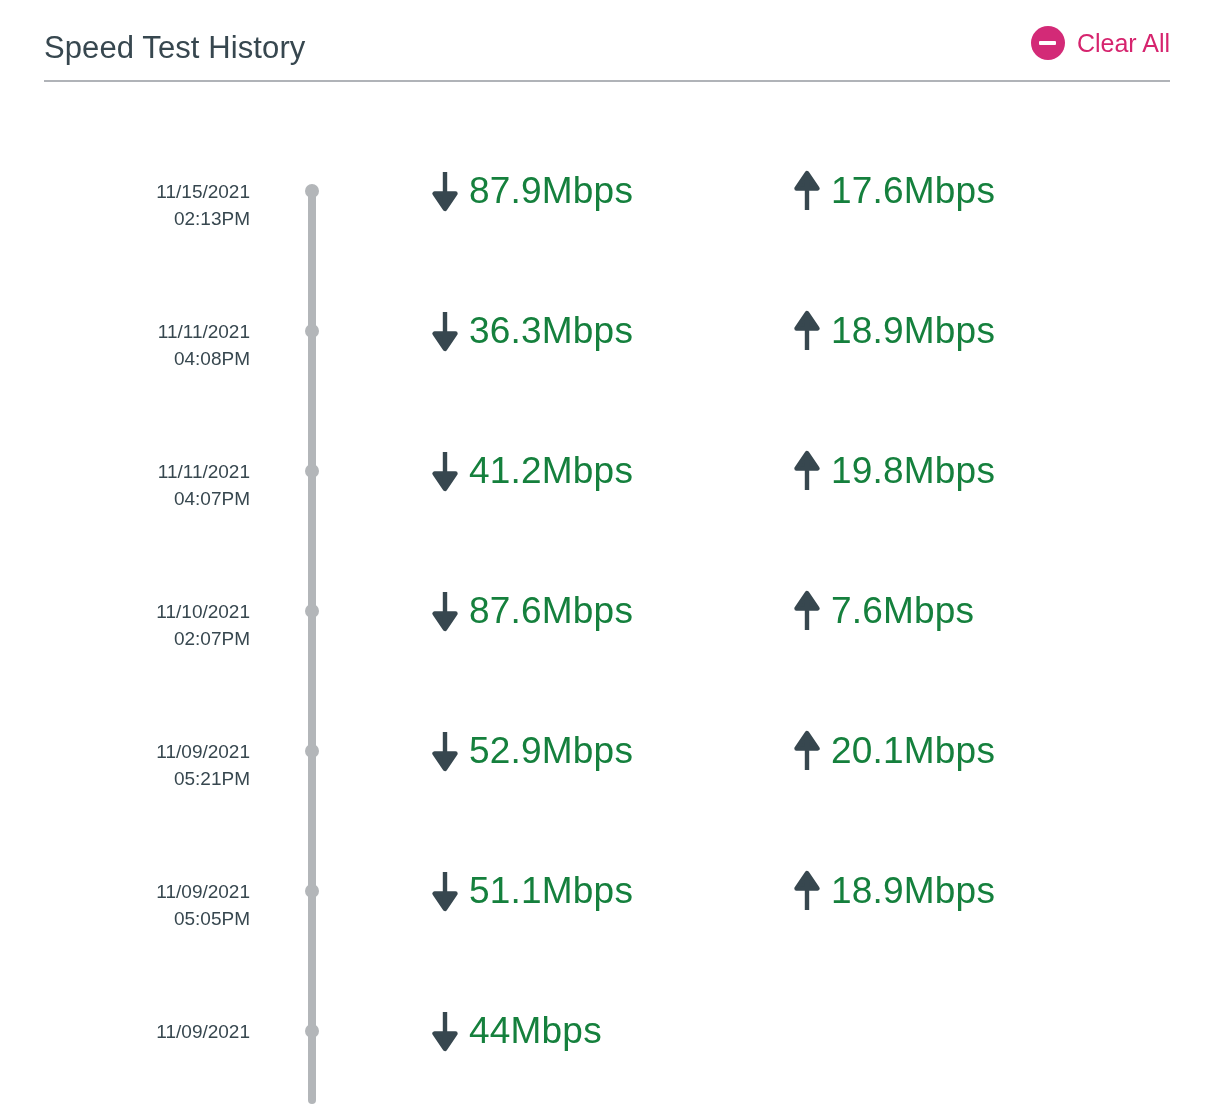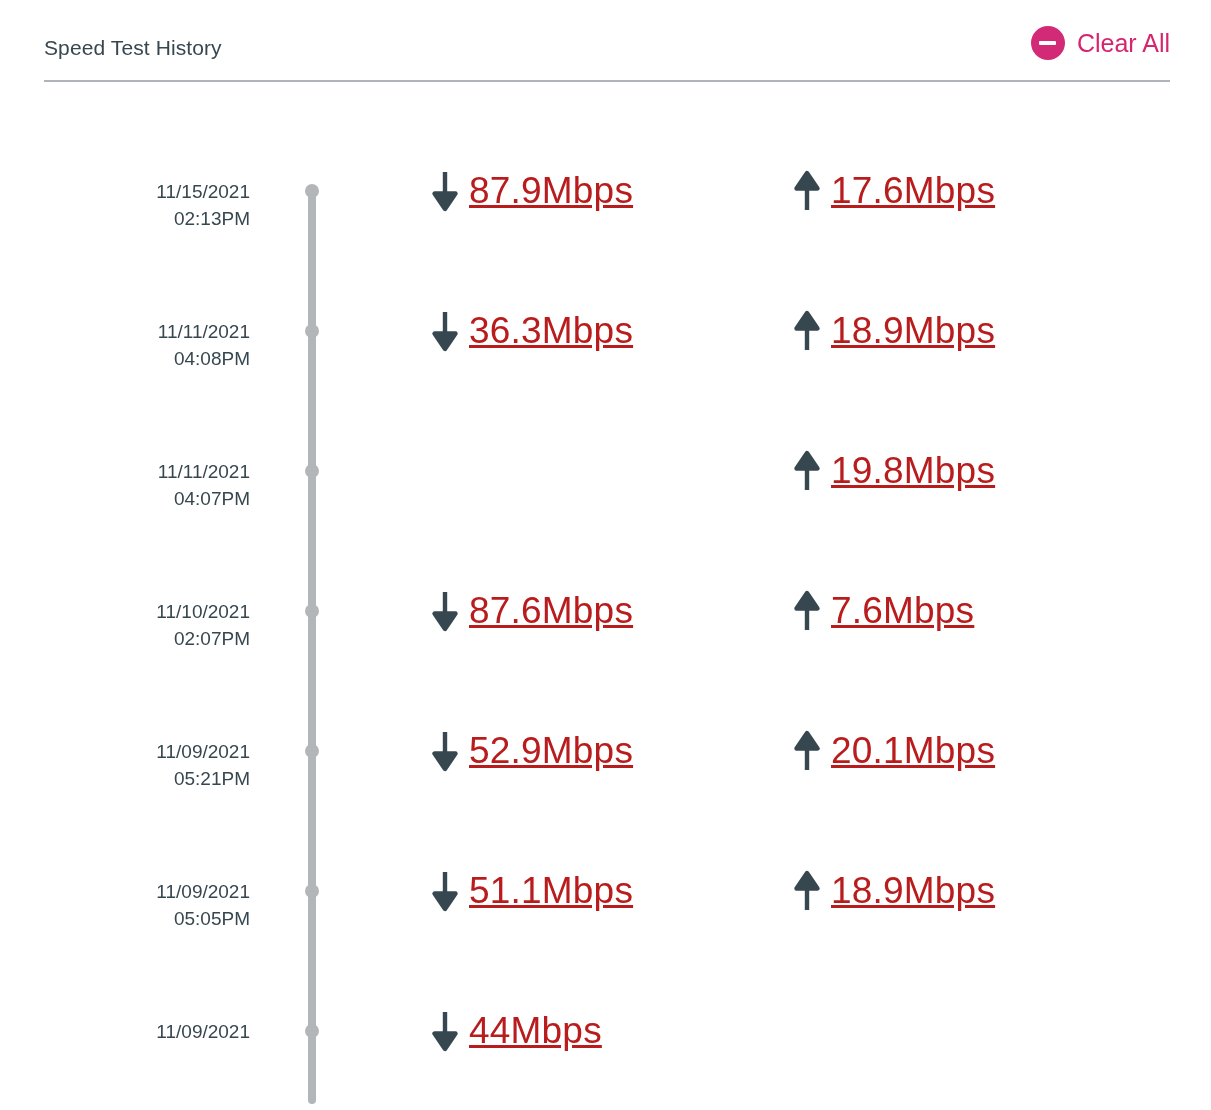--- a/index.html
+++ b/index.html
@@ -30,21 +30,21 @@
     top: 0px;
     width: 1126px;
     height: 82px;
     border-bottom: 2px solid #b0b3b8;
     box-sizing: border-box;
   }
   .header-title {
     position: absolute;
     left: 0px;
     top: 33px;
-    font-size: 21px;
+    font-size: 31px;
     line-height: 30px;
     color: #37474f;
     letter-spacing: 0.1px;
     white-space: nowrap;
   }
   .clear-all {
     position: absolute;
     right: 0px;
     top: 26px;
     display: flex;
@@ -140,23 +140,22 @@
   .metric-icon {
     width: 30px;
     height: 44px;
     display: block;
     flex: 0 0 auto;
   }
   .metric-value {
     margin-left: 9px;
     font-size: 37px;
     line-height: 44px;
-    color: #b91c1c;
+    color: #15803d;
     letter-spacing: 0.2px;
-    text-decoration: underline;
   }
 </style>
 </head>
 <body>
 
 <div id="app">
 
   <div class="header">
     <div class="header-title">Speed Test History</div>
 
@@ -216,20 +215,28 @@
             </span>
             <span class="metric-value">18.9Mbps</span>
           </div>
         </div>
         <div class="entry" style="top: 358px;">
           <div class="entry-timestamp">
             <span class="ts-date">11/11/2021</span>
             <span class="ts-time">04:07PM</span>
           </div>
           <div class="entry-dot"></div>
+          <div class="metric download">
+            <span>
+              <svg class="metric-icon" viewBox="0 0 30 44" xmlns="http://www.w3.org/2000/svg" aria-hidden="true">
+                <path d="M15 3 L15 31 M15 40 L4.5 24.5 L25.5 24.5 Z" fill="#37474f" stroke="#37474f" stroke-width="4.4" stroke-linejoin="round" stroke-linecap="butt"></path>
+              </svg>
+            </span>
+            <span class="metric-value">41.2Mbps</span>
+          </div>
           <div class="metric upload">
             <span>
               <svg class="metric-icon" viewBox="0 0 30 44" xmlns="http://www.w3.org/2000/svg" aria-hidden="true">
                 <path d="M15 41 L15 13 M15 4 L25.5 19.5 L4.5 19.5 Z" fill="#37474f" stroke="#37474f" stroke-width="4.4" stroke-linejoin="round" stroke-linecap="butt"></path>
               </svg>
             </span>
             <span class="metric-value">19.8Mbps</span>
           </div>
         </div>
         <div class="entry" style="top: 498px;">

